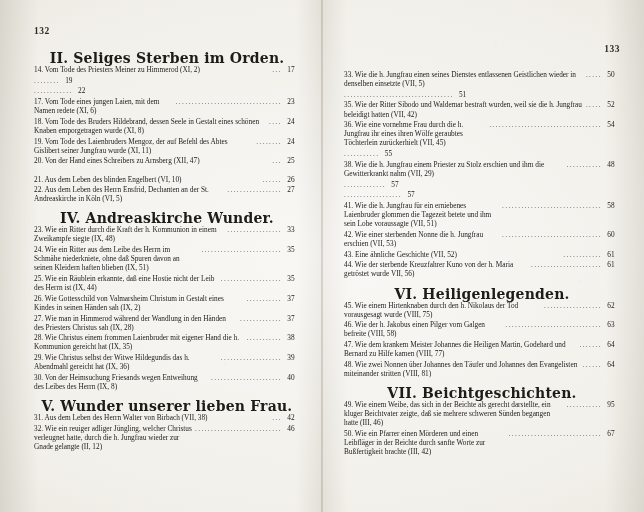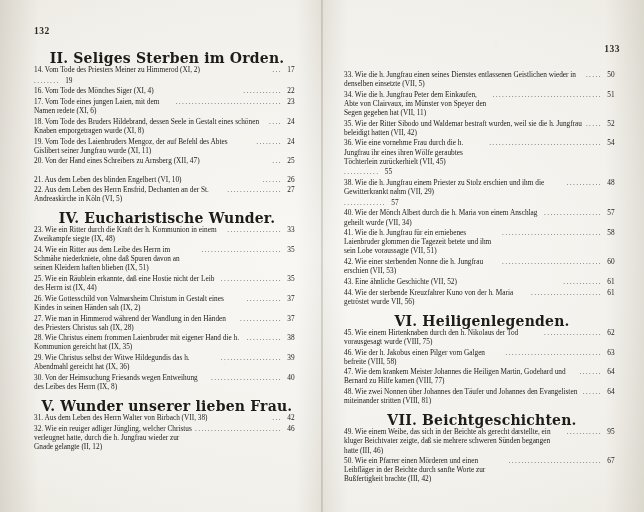--- a/index.html
+++ b/index.html
@@ -140,21 +140,20 @@
             <li>
               <span class="etext">14. Vom Tode des Priesters Meiner zu Himmerod (XI, 2)</span>
               <span class="leader"><span class="dots">...</span></span>
               <span class="epage">17</span>
             </li>
             <li>
               <span class="leader"><span class="dots">........</span></span>
               <span class="epage">19</span>
             </li>
             <li>
-              <span class="etext">16. Vom Tode des Mönches Siger (XI, 4)</span>
               <span class="leader"><span class="dots">............</span></span>
               <span class="epage">22</span>
             </li>
             <li>
               <span class="etext">17. Vom Tode eines jungen Laien, mit dem Namen redete (XI, 6)</span>
               <span class="leader"><span class="dots">.................................</span></span>
               <span class="epage">23</span>
             </li>
             <li>
               <span class="etext">18. Vom Tode des Bruders Hildebrand, dessen Seele in Gestalt eines schönen Knaben emporgetragen wurde (XI, 8)</span>
@@ -181,21 +180,21 @@
               <span class="epage">26</span>
             </li>
             <li>
               <span class="etext">22. Aus dem Leben des Herrn Ensfrid, Dechanten an der St. Andreaskirche in Köln (VI, 5)</span>
               <span class="leader"><span class="dots">.................</span></span>
               <span class="epage">27</span>
             </li>
           </ul>
         </div>
         <div class="sec-block">
-          <h2 class="section">IV. Eucharistische Wunder.</h2>
+          <h2 class="section">IV. Andreaskirche Wunder.</h2>
           <ul class="entries">
             <li>
               <span class="etext">23. Wie ein Ritter durch die Kraft der h. Kommunion in einem Zweikampfe siegte (IX, 48)</span>
               <span class="leader"><span class="dots">.................</span></span>
               <span class="epage">33</span>
             </li>
             <li>
               <span class="etext">24. Wie ein Ritter aus dem Leibe des Herrn im Schmähe niederkniete, ohne daß Spuren davon an seinen Kleidern haften blieben (IX, 51)</span>
               <span class="leader"><span class="dots">.........................</span></span>
               <span class="epage">35</span>
@@ -254,21 +253,20 @@
     <div class="folio right">133</div>
     <div id="right-sections">
         <div class="sec-block first">
           <ul class="entries">
             <li>
               <span class="etext">33. Wie die h. Jungfrau einen seines Dienstes entlassenen Geistlichen wieder in denselben einsetzte (VII, 5)</span>
               <span class="leader"><span class="dots">.....</span></span>
               <span class="epage">50</span>
             </li>
             <li>
-              <span class="etext">34. Wie die h. Jungfrau Peter dem Einkaufen, Abte von Clairvaux, im Münster von Speyer den Segen gegeben hat (VII, 11)</span>
               <span class="leader"><span class="dots">..................................</span></span>
               <span class="epage">51</span>
             </li>
             <li>
               <span class="etext">35. Wie der Ritter Sibodo und Waldemar bestraft wurden, weil sie die h. Jungfrau beleidigt hatten (VII, 42)</span>
               <span class="leader"><span class="dots">.....</span></span>
               <span class="epage">52</span>
             </li>
             <li>
               <span class="etext">36. Wie eine vornehme Frau durch die h. Jungfrau ihr eines ihren Wölfe geraubtes Töchterlein zurückerhielt (VII, 45)</span>
@@ -282,21 +280,20 @@
             <li>
               <span class="etext">38. Wie die h. Jungfrau einem Priester zu Stolz erschien und ihm die Gewitterkrankt nahm (VII, 29)</span>
               <span class="leader"><span class="dots">...........</span></span>
               <span class="epage">48</span>
             </li>
             <li>
               <span class="leader"><span class="dots">.............</span></span>
               <span class="epage">57</span>
             </li>
             <li>
-              <span class="etext">40. Wie der Mönch Albert durch die h. Maria von einem Anschlag geheilt wurde (VII, 34)</span>
               <span class="leader"><span class="dots">..................</span></span>
               <span class="epage">57</span>
             </li>
             <li>
               <span class="etext">41. Wie die h. Jungfrau für ein erniebenes Laienbruder glommen die Tagezeit betete und ihm sein Lobe voraussagte (VII, 51)</span>
               <span class="leader"><span class="dots">...............................</span></span>
               <span class="epage">58</span>
             </li>
             <li>
               <span class="etext">42. Wie einer sterbenden Nonne die h. Jungfrau erschien (VII, 53)</span>

